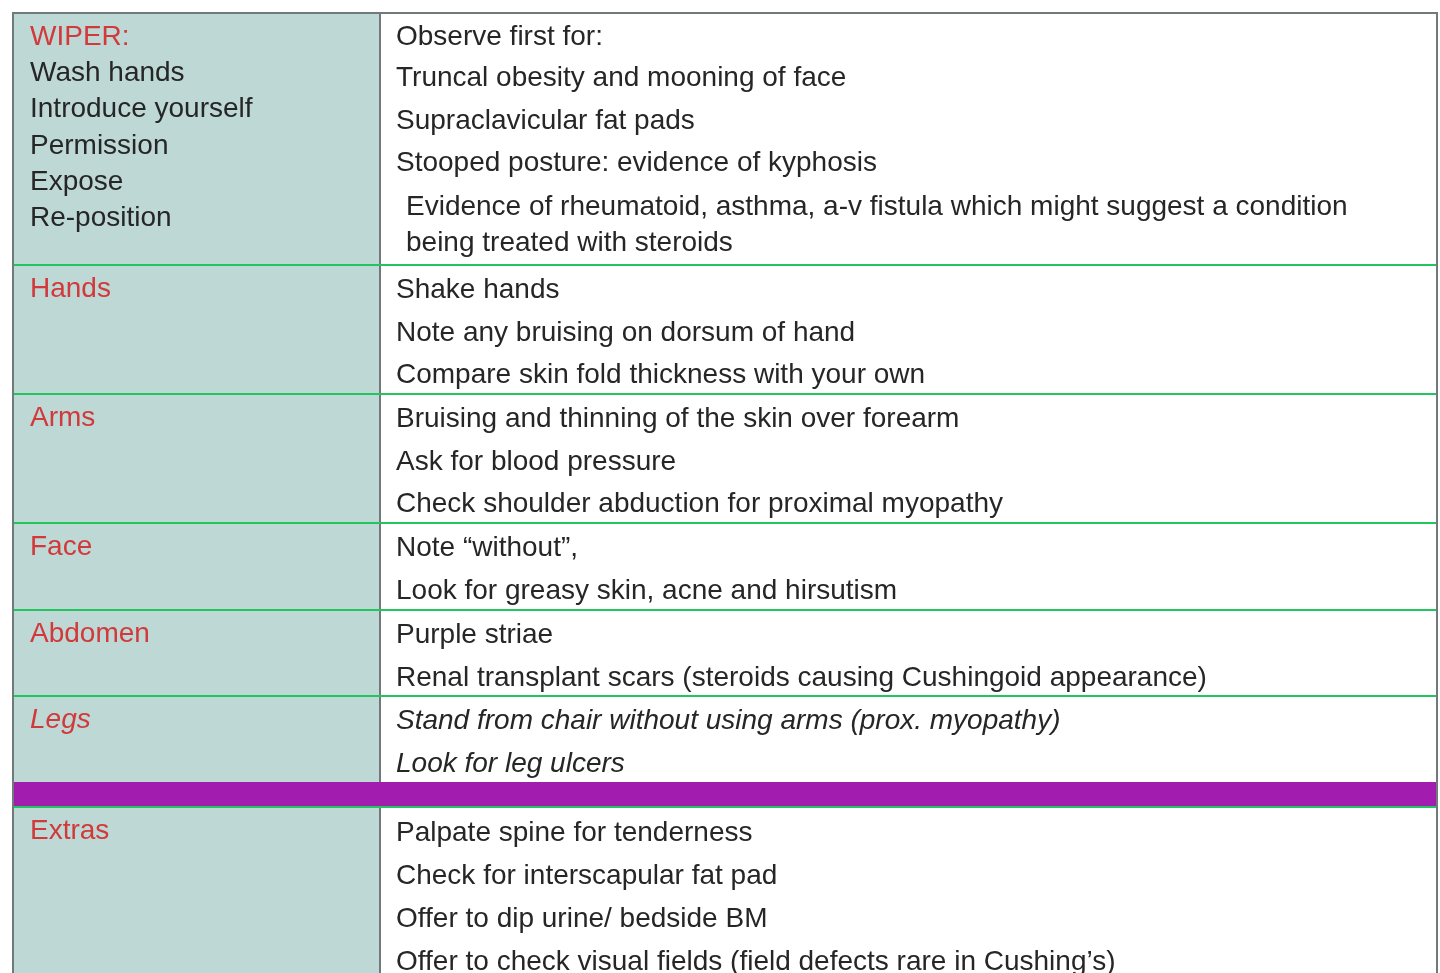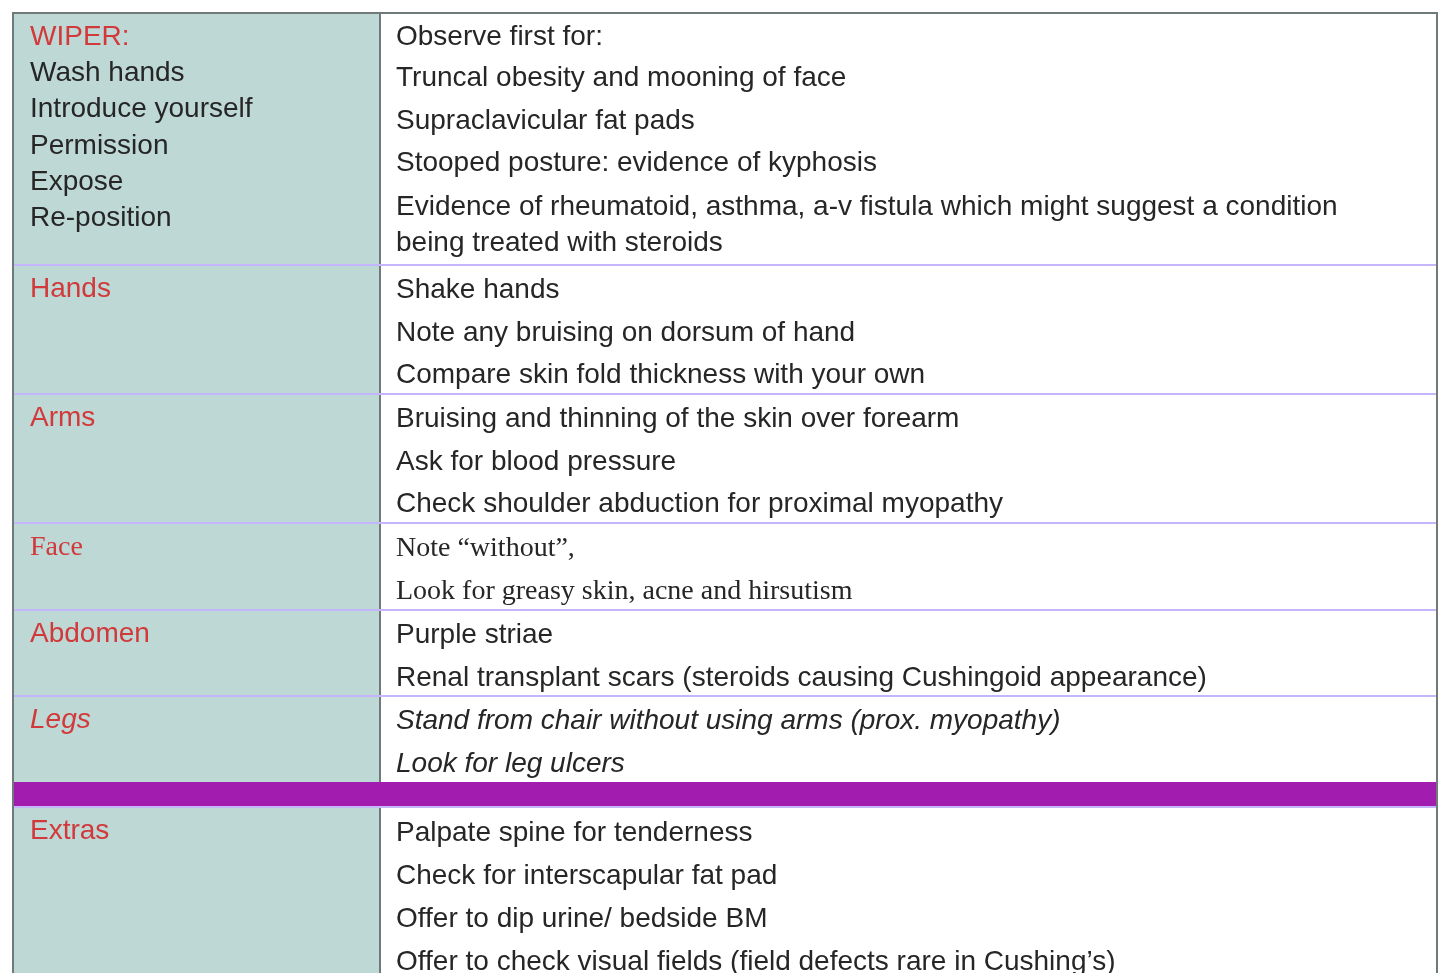--- a/index.html
+++ b/index.html
@@ -18,21 +18,21 @@
       position: absolute;
       left: 12px;
       top: 12px;
       width: 1426px;
       border: 2px solid #6f7b7b;
       box-sizing: border-box;
       background: #a21caf;
     }
     .row {
       display: flex;
-      border-top: 2px solid #c4b5fd;
+      border-top: 2px solid #22c55e;
       box-sizing: border-box;
     }
     .row:first-child { border-top: none; }
     .left {
       width: 367px;
       flex: 0 0 367px;
       background: #bdd8d5;
       border-right: 2px solid #6f7b7b;
       box-sizing: border-box;
       padding: 4px 0 0 16px;
@@ -62,25 +62,26 @@
       line-height: 42.7px;
       color: #262626;
       display: block;
       white-space: nowrap;
     }
     .item.wrap {
       white-space: normal;
       line-height: 36px;
       padding-top: 4px;
       padding-right: 60px;
+      margin-left: 10px;
     }
     .r0 { height: 250px; }
     .r1 { height: 129px; }
     .r2 { height: 129px; }
-    .r3 { height: 87px; font-family: Liberation Serif, serif; }
+    .r3 { height: 87px; }
     .r4 { height: 86px; justify-content: space-between; }
     .r5 { height: 87px; font-style: italic; }
     .r6 { height: 171px; margin-top: 24px; }
     .r6 .item { line-height: 43px; }
   </style>
 </head>
 <body>
 
 <div class="table">
 

